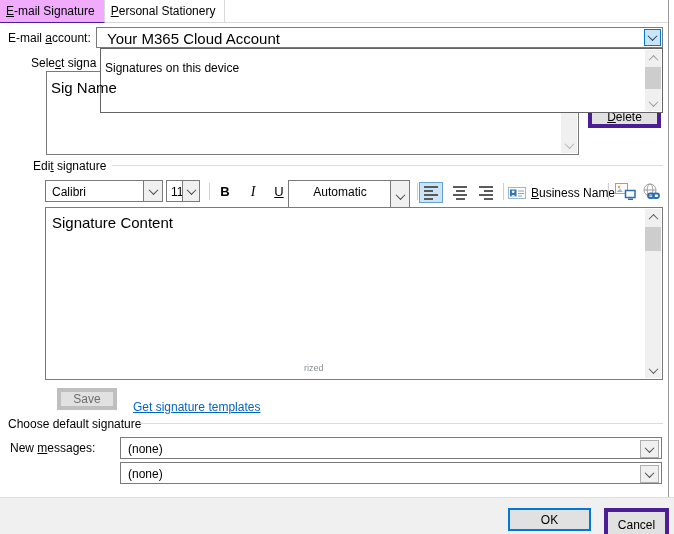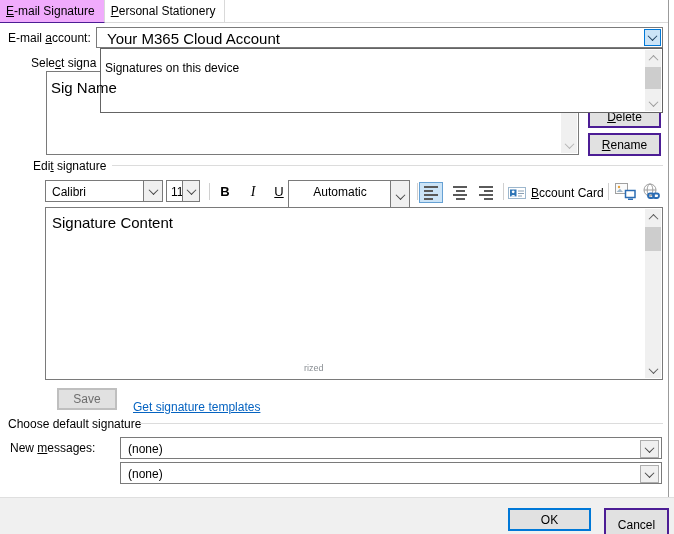--- a/index.html
+++ b/index.html
@@ -8,21 +8,21 @@
   .abs{position:absolute;box-sizing:border-box;}
   .u{text-decoration:underline;}
   
   .tabstrip{display:flex;height:23px;}
   .tab{box-sizing:border-box;height:23px;padding:4px 9px 0 6px;border-right:1px solid #d9d9d9;
        border-bottom:1px solid #d9d9d9;white-space:nowrap;cursor:default;}
   .tab.active{border-bottom:1px solid #4c1d95;background:#f0abfc;}
   .tabfill{flex:1;border-bottom:1px solid #d9d9d9;}
   
   .field{background:#fff;border:1px solid #7a7a7a;}
-  .btn{background:#e1e1e1;border:2px solid #4c1d95;display:flex;align-items:center;justify-content:center;cursor:default;}
+  .btn{background:#e1e1e1;border:4px solid #4c1d95;display:flex;align-items:center;justify-content:center;cursor:default;}
   .btn.disabled{color:#6d6d6d;border-color:#bfbfbf;}
   .chv{display:inline-block;width:6px;height:6px;border-right:1px solid currentColor;border-bottom:1px solid currentColor;}
   .chv.down{transform:rotate(45deg) translate(-1px,-1px);}
   .chv.up{transform:rotate(-135deg) translate(-1px,-1px);}
   .combo-arrow{position:absolute;right:0;top:0;bottom:0;width:18px;background:#f0f0f0;
        border-left:1px solid #7a7a7a;display:flex;align-items:center;justify-content:center;color:#474747;}
   .combo-arrow2{position:absolute;right:2px;top:2px;width:17px;height:16px;background:#f0f0f0;
        border:1px solid #adadad;display:flex;align-items:center;justify-content:center;color:#474747;}
   .sb{position:absolute;right:1px;top:1px;bottom:1px;width:16px;background:#f0f0f0;color:#8f8f8f;}
   .sb .sbtn{position:absolute;left:0;right:0;height:16px;display:flex;align-items:center;justify-content:center;}
@@ -78,23 +78,20 @@
       <div class="sbtn" style="bottom:0;">
           <span class="chv down"></span>
         </div>
     </div>
   </div>
   <div class="abs" style="left:51px;top:79px;font-size:15px;z-index:7;">Sig Name</div>
 
   <div class="abs btn" style="left:588px;top:105px;width:73px;height:23px;z-index:1;">
       <span><span></span><span class="u">D</span><span>elete</span></span>
     </div>
-  <div class="abs btn" style="left:588px;top:133px;width:73px;height:23px;">
-      <span><span></span><span class="u">R</span><span>ename</span></span>
-    </div>
 
   <div class="abs" style="left:33px;top:159px;"><span>Edi</span><span class="u">t</span><span> signature</span></div>
   <div class="abs groupline" style="left:112px;top:165px;width:551px;"></div>
 
   <div class="abs field" style="left:45px;top:180px;width:118px;height:22px;">
     <div class="abs" style="left:6px;top:4px;">Calibri</div>
     <div class="combo-arrow">
         <span class="chv down"></span>
       </div>
   </div>
@@ -153,21 +150,21 @@
   <div class="abs tbtn" style="left:508px;top:182px;height:21px;gap:5px;">
     <svg width="18" height="14">
       <rect x="0.5" y="1.5" width="17" height="11" fill="#ffffff" stroke="#9db7cd"></rect>
       <rect x="2" y="3.5" width="6.5" height="7" fill="#2e75b6"></rect>
       <circle cx="5.2" cy="5.8" r="1.4" fill="#ffffff"></circle>
       <path d="M2.9 10.4 q2.3 -2.8 4.6 0" fill="#ffffff"></path>
       <line x1="10" y1="5" x2="16" y2="5" stroke="#8aa0b4"></line>
       <line x1="10" y1="7.5" x2="16" y2="7.5" stroke="#8aa0b4"></line>
       <line x1="10" y1="10" x2="14" y2="10" stroke="#8aa0b4"></line>
     </svg>
-    <span><span></span><span class="u">B</span><span>ccount Card</span></span>
+    <span><span></span><span class="u">B</span><span>usiness Name</span></span>
   </div>
   <div class="abs sep" style="left:608px;top:183px;height:17px;"></div>
 
   <div class="abs tbtn" style="left:613px;top:181px;width:24px;height:22px;">
     <svg width="21" height="18">
       <rect x="0.5" y="0.5" width="12" height="10" fill="#fbfbfb" stroke="#a0a0a0"></rect>
       <circle cx="4" cy="4" r="1.2" fill="#e8a33d"></circle>
       <path d="M1.5 9 l3.5 -3.2 3 3.2 z" fill="#9fb6c9"></path>
       <rect x="10.5" y="7.5" width="9.5" height="7" fill="#ffffff" stroke="#2b6cb3" stroke-width="1.5"></rect>
       <rect x="13" y="15.5" width="5" height="1.5" fill="#2b6cb3"></rect>

